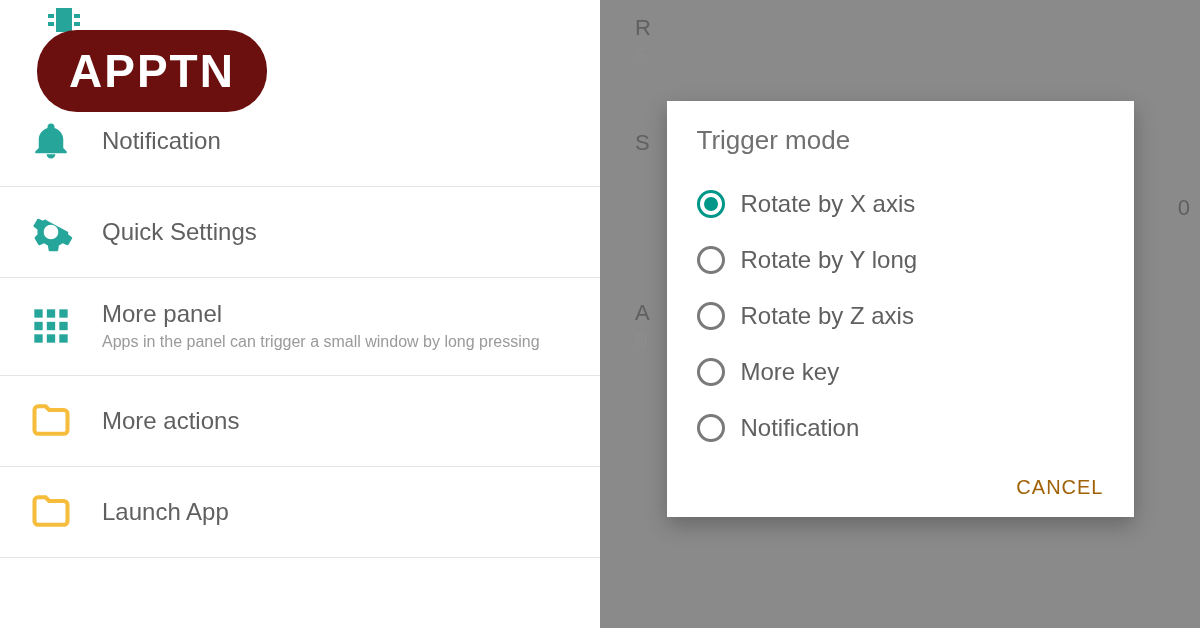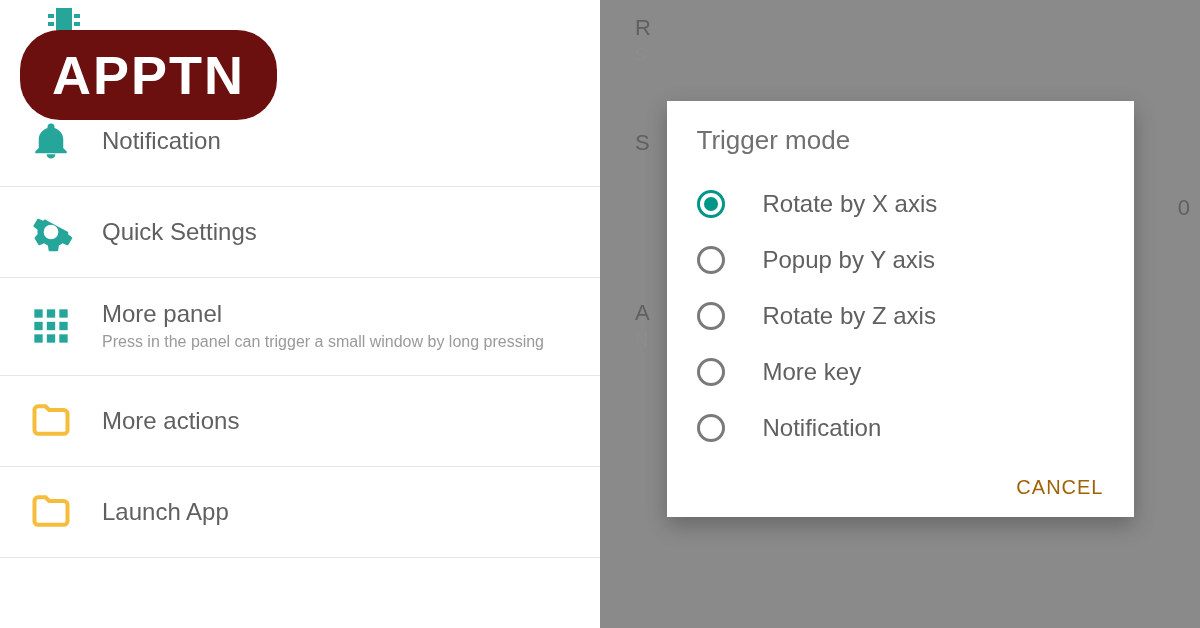--- a/index.html
+++ b/index.html
@@ -26,25 +26,25 @@
       height: 628px;
       background: #8a8a8a;
       position: relative;
       display: flex;
       align-items: center;
       justify-content: center;
     }
     .badge {
       position: absolute;
       top: 30px;
-      left: 20px;
+      left: 37px;
       background: #6b0f0f;
       color: #ffffff;
       font-weight: 900;
-      font-size: 54px;
+      font-size: 46px;
       padding: 14px 32px;
       border-radius: 40px;
       letter-spacing: 2px;
       z-index: 100;
       font-family: Arial Black, Arial, sans-serif;
     }
     .chip-icon {
       position: absolute;
       top: 0px;
       left: 44px;
@@ -98,21 +98,21 @@
     .dialog-title {
       font-size: 26px;
       color: #707070;
       padding: 0 30px 20px 30px;
       font-weight: 400;
     }
     .radio-item {
       display: flex;
       align-items: center;
       padding: 14px 30px;
-      gap: 38px;
+      gap: 16px;
       cursor: pointer;
     }
     .radio-circle {
       width: 28px;
       height: 28px;
       border: 3px solid #7a7a7a;
       border-radius: 50%;
       display: flex;
       align-items: center;
       justify-content: center;
@@ -201,21 +201,21 @@
           <rect x="2" y="9.5" width="5" height="5"></rect>
             <rect x="9.5" y="9.5" width="5" height="5"></rect>
             <rect x="17" y="9.5" width="5" height="5"></rect>
           <rect x="2" y="17" width="5" height="5"></rect>
             <rect x="9.5" y="17" width="5" height="5"></rect>
             <rect x="17" y="17" width="5" height="5"></rect>
         </svg>
       </div>
       <div class="text-slot">
         <div class="title">More panel</div>
-        <div class="sub">Press in the panel can trigger a small window by long pressing</div>
+        <div class="sub">Apps in the panel can trigger a small window by long pressing</div>
       </div>
     </div>
 
     <div class="menu-item">
       <div class="icon-slot">
         <svg width="44" height="44" viewBox="0 0 24 24" fill="none" stroke="#f6bd3c" stroke-width="2.2">
           <path d="M3 6a2 2 0 0 1 2-2h4l2 2h8a2 2 0 0 1 2 2v9a2 2 0 0 1-2 2H5a2 2 0 0 1-2-2V6z"></path>
         </svg>
       </div>
       <div class="text-slot">
@@ -247,21 +247,21 @@
 
   <div class="dialog">
     <div class="dialog-title">Trigger mode</div>
 
     <div class="radio-item">
       <div class="radio-circle selected"></div>
       <div class="radio-label">Rotate by X axis</div>
     </div>
     <div class="radio-item">
       <div class="radio-circle"></div>
-      <div class="radio-label">Popup by Y axis</div>
+      <div class="radio-label">Rotate by Y long</div>
     </div>
     <div class="radio-item">
       <div class="radio-circle"></div>
       <div class="radio-label">Rotate by Z axis</div>
     </div>
     <div class="radio-item">
       <div class="radio-circle"></div>
       <div class="radio-label">More key</div>
     </div>
     <div class="radio-item">

